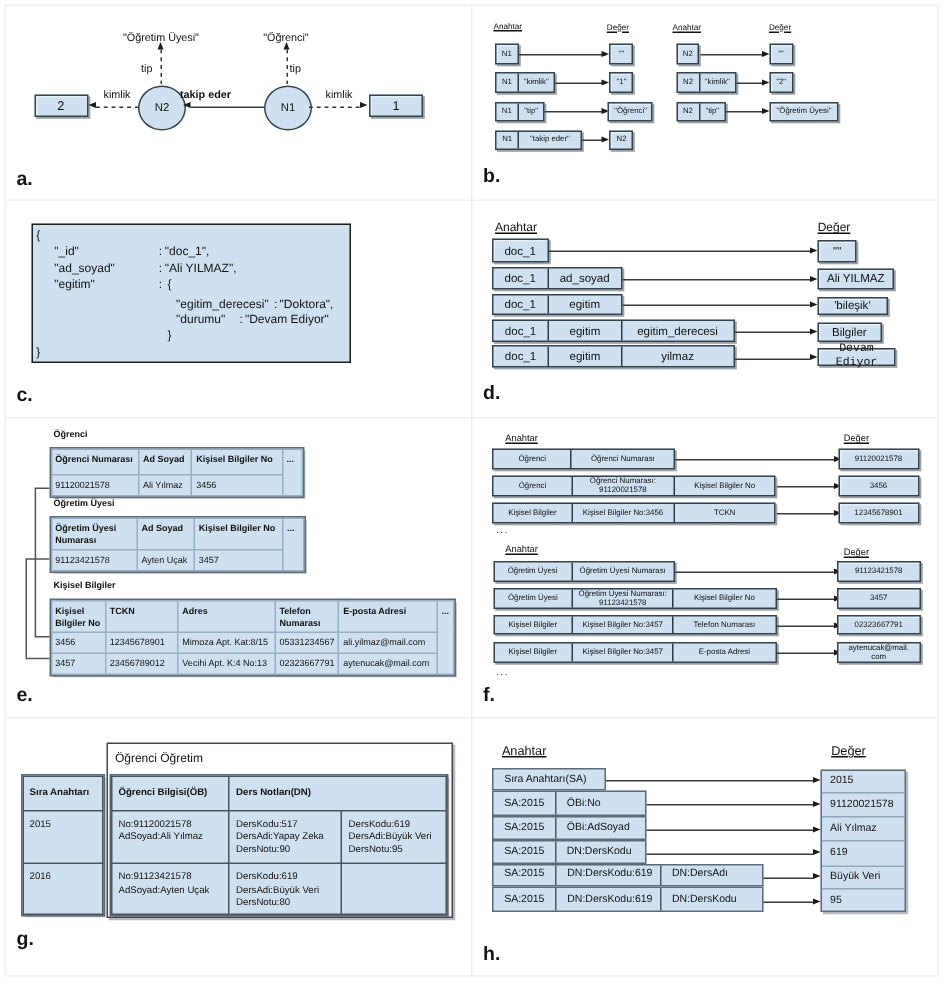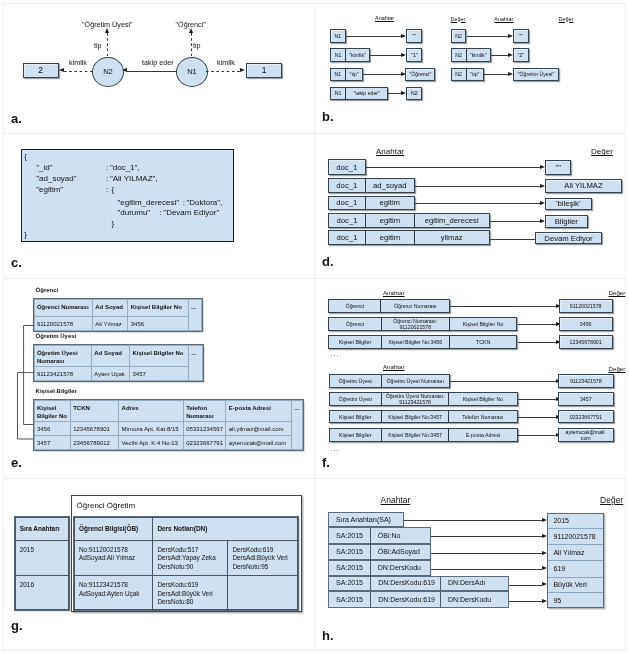--- a/index.html
+++ b/index.html
@@ -14,21 +14,21 @@
   .bx{position:absolute;box-sizing:border-box;background:#cfe0f0;border:1px solid #34434d;
       display:flex;align-items:center;justify-content:center;text-align:center;
       font-size:5.2px;color:#101010;line-height:1.2;}
   .bxrow{position:absolute;box-sizing:border-box;background:#cfe0f0;border:1px solid #34434d;
       display:flex;align-items:stretch;box-shadow:1.2px 1.2px 0 rgba(60,70,80,.5);}
   .bxcell{box-sizing:border-box;display:flex;align-items:center;justify-content:center;text-align:center;
       font-size:5.2px;color:#101010;line-height:1.2;border-right:1px solid #2d3a44;white-space:pre-line;}
   .bxcell:last-child{border-right:none;}
   .bx.sh{box-shadow:1.2px 1.2px 0 rgba(60,70,80,.5), inset 1px 1px 0 rgba(255,255,255,.45);}
   .bx.f8,.bxcell.f8{font-size:7.7px;}
-  .hdr{position:absolute;font-size:6.5px;color:#111;text-decoration:underline;white-space:nowrap;margin-left:46px;}
+  .hdr{position:absolute;font-size:6.5px;color:#111;text-decoration:underline;white-space:nowrap;}
   .hdr.h5{font-size:5.45px;}
   .hdr.h8{font-size:8px;}
   .hdr.h62{font-size:6.2px;}
   .bx.f6,.bxcell.f6{font-size:5.25px;white-space:pre-line;}
   .ln{position:absolute;background:#3a3a3a;height:1px;}
   .arrowR{position:absolute;width:0;height:0;border-top:2.1px solid transparent;
           border-bottom:2.1px solid transparent;border-left:5.5px solid #1a1a1a;}
   .arrowL{position:absolute;width:0;height:0;border-top:2.1px solid transparent;
           border-bottom:2.1px solid transparent;border-right:5.5px solid #1a1a1a;}
   .arrowU{position:absolute;width:0;height:0;border-left:2.1px solid transparent;
@@ -108,21 +108,21 @@
     <div class="dash" style="left:64px;top:70.5px;width:28px;"></div>
     <div class="arrowL" style="left:59px;top:68.4px;"></div>
     <div class="tx" style="left:69px;top:58px;">kimlik</div>
 
     <div class="dash" style="left:206px;top:70.5px;width:34px;"></div>
     <div class="arrowR" style="left:240px;top:68.4px;"></div>
     <div class="tx" style="left:217px;top:58px;">kimlik</div>
 
     <div class="ln" style="left:127px;top:70.5px;width:49px;"></div>
     <div class="arrowL" style="left:122px;top:68.4px;"></div>
-    <div class="tx" style="left:142px;top:58px;">takip eder</div>
+    <div class="tx" style="left:120px;top:58px;font-weight:bold;">takip eder</div>
   </div>
 
   <div class="panel" style="left:314px;top:0;width:312px;height:133px;">
     <div class="plabel" style="left:8px;top:109px;">b.</div>
 
     <div class="hdr h5" style="left:15px;top:15.3px;">Anahtar</div>
     <div class="hdr h5" style="left:90.5px;top:15.5px;">Değer</div>
 
     <div class="bx sh" style="left:15.9px;top:29.1px;width:15.9px;height:13.6px;">N1</div>
     <div class="ln" style="left:31.8px;top:35.7px;width:58.5px;"></div>
@@ -216,21 +216,21 @@
     <div class="ln" style="left:51.5px;top:34.4px;width:174.5px;"></div>
     <div class="arrowR" style="left:226px;top:32.3px;"></div>
     <div class="bx sh f8" style="left:231px;top:27.2px;width:26.3px;height:15px;">""</div>
 
     <div class="bxrow" style="left:14px;top:44.9px;width:86.9px;height:15.6px;">
       <div class="bxcell f8" style="width:37.5px;">doc_1</div>
       <div class="bxcell f8" style="width:49.4px;">ad_soyad</div>
     </div>
     <div class="ln" style="left:100.9px;top:52.7px;width:125.1px;"></div>
     <div class="arrowR" style="left:226px;top:50.6px;"></div>
-    <div class="bx sh f8" style="left:231px;top:45.6px;width:77px;height:14.2px;">Ali YILMAZ</div>
+    <div class="bx sh f8" style="left:231px;top:45.6px;width:51px;height:14.2px;">Ali YILMAZ</div>
 
     <div class="bxrow" style="left:14px;top:62.8px;width:86.9px;height:14.6px;">
       <div class="bxcell f8" style="width:37.5px;">doc_1</div>
       <div class="bxcell f8" style="width:49.4px;">egitim</div>
     </div>
     <div class="ln" style="left:100.9px;top:70.1px;width:125.1px;"></div>
     <div class="arrowR" style="left:226px;top:68.0px;"></div>
     <div class="bx sh f8" style="left:231px;top:64.5px;width:46.5px;height:12.6px;">'bileşik'</div>
 
     <div class="bxrow" style="left:14px;top:79.6px;width:161.6px;height:15.9px;">
@@ -242,21 +242,21 @@
     <div class="arrowR" style="left:226px;top:85.5px;"></div>
     <div class="bx sh f8" style="left:231px;top:81.6px;width:42.5px;height:13.1px;">Bilgiler</div>
 
     <div class="bxrow" style="left:14px;top:97.4px;width:161.6px;height:14.3px;">
       <div class="bxcell f8" style="width:37.5px;">doc_1</div>
       <div class="bxcell f8" style="width:49.4px;">egitim</div>
       <div class="bxcell f8" style="width:74.7px;">yilmaz</div>
     </div>
     <div class="ln" style="left:175.6px;top:105.5px;width:50.4px;"></div>
     <div class="arrowR" style="left:226px;top:103.4px;"></div>
-    <div class="bx sh f8" style="left:221px;top:99.1px;width:67px;height:12.1px;">Devam Ediyor</div>
+    <div class="bx sh f8" style="left:231px;top:99.1px;width:52px;height:12.1px;font-family:Liberation Mono, monospace;">Devam Ediyor</div>
   </div>
 
   <div class="panel" style="left:0;top:278px;width:314px;height:200px;">
     <div class="plabel" style="left:11px;top:177px;">e.</div>
 
     <svg class="elink" width="314" height="200" style="position:absolute;left:0;top:0;">
       <path d="M33,47.5 L23.6,47.5 L23.6,146.5 L33,146.5" fill="none" stroke="#555" stroke-width="1"></path>
       <path d="M33,94.6 L17.5,94.6 L17.5,161 L33,161" fill="none" stroke="#555" stroke-width="1"></path>
     </svg>
 

